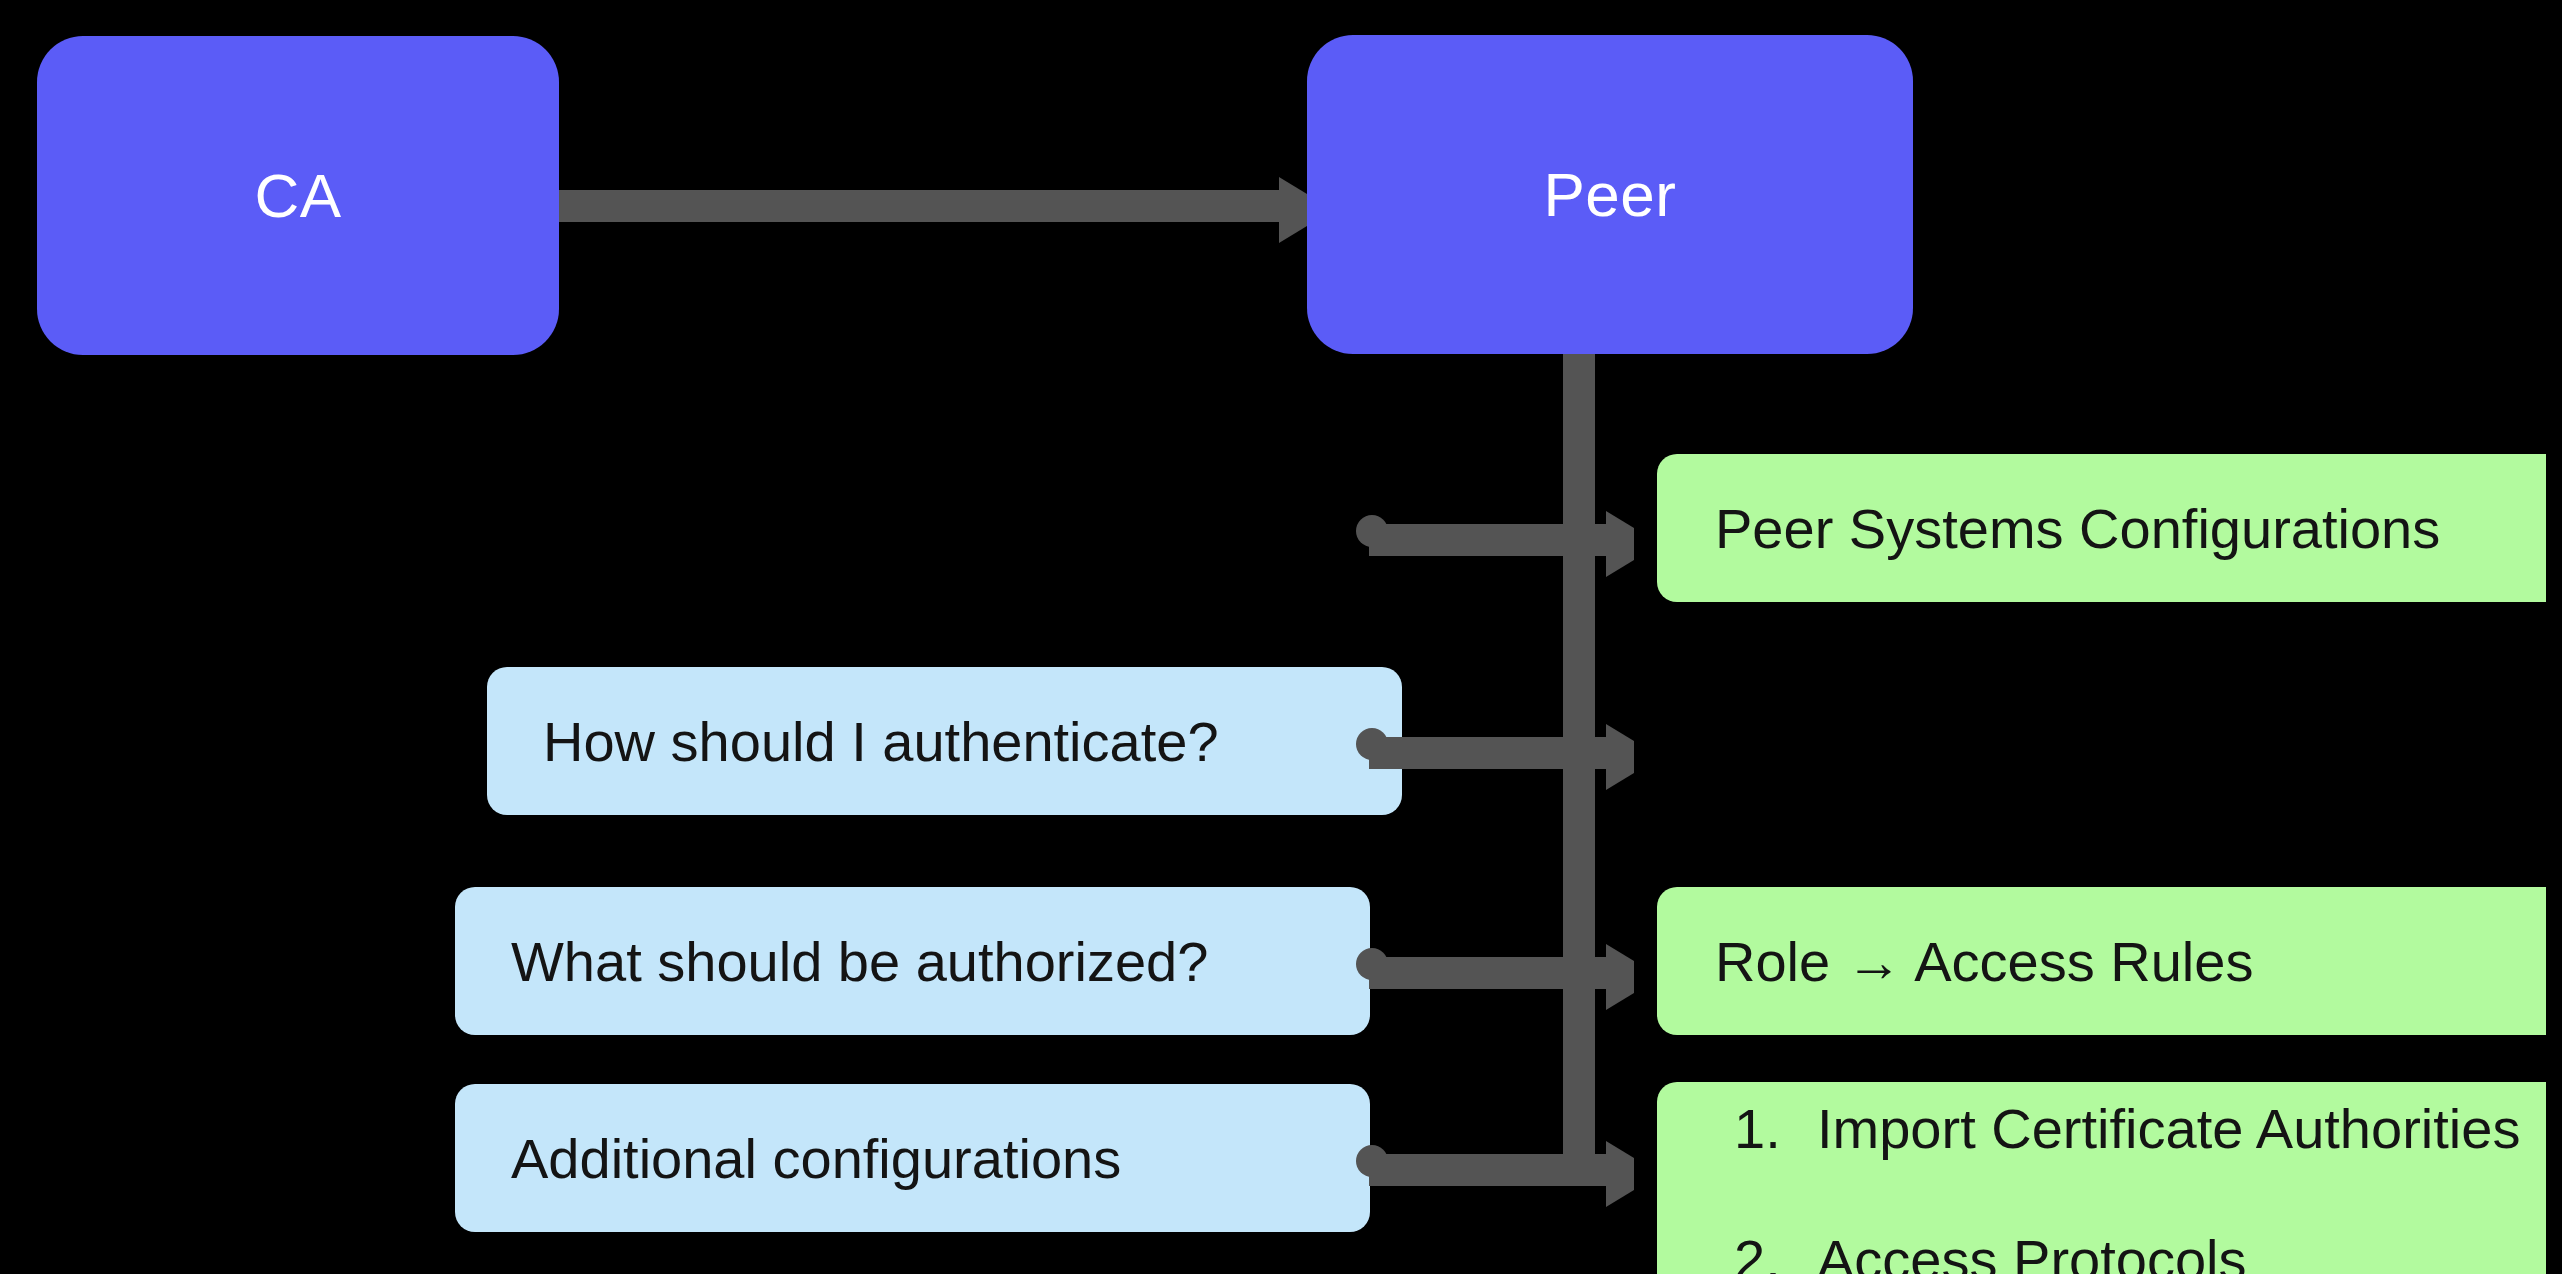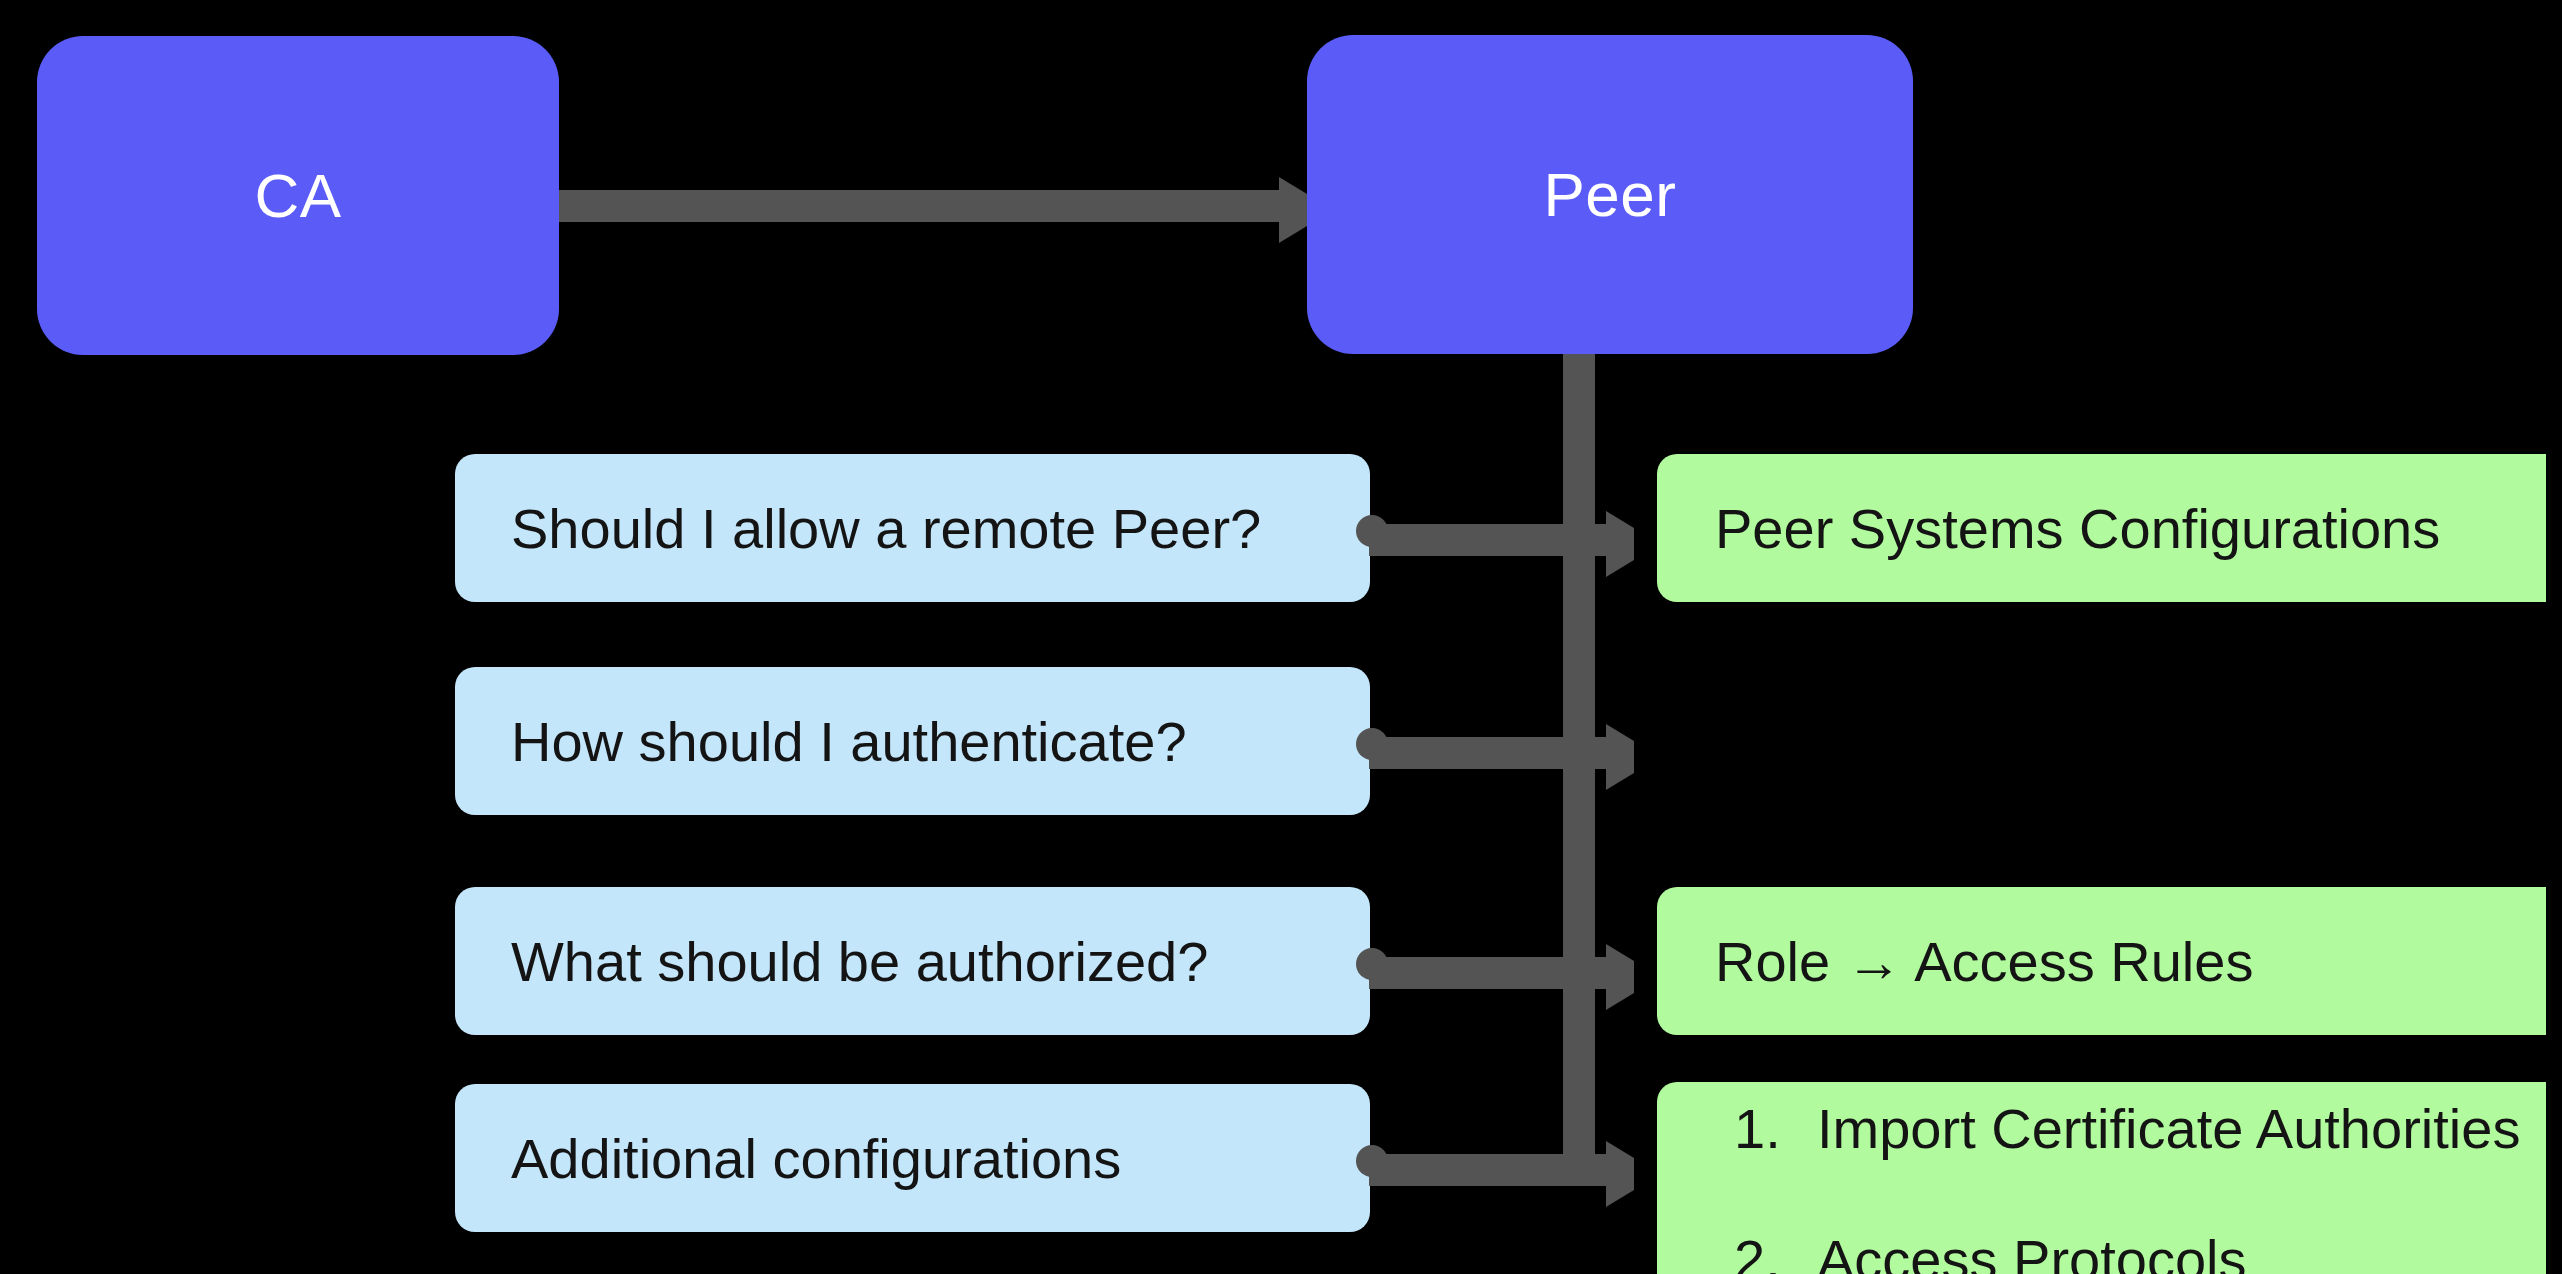--- a/index.html
+++ b/index.html
@@ -83,21 +83,21 @@
     background: var(--answer-fill);
     border-radius: 20px;
     color: var(--box-text);
     font-size: 56px;
     display: flex;
     align-items: center;
     padding-left: 42px;
     margin-left: 23px;
   }
   .row1-q { top: 422px; }   .row1-a { top: 422px; }
-  .row2-q { top: 635px; }   .row2-a { top: 635px; }
+  .row2-q { top: 635px; margin-left: 32px; }   .row2-a { top: 635px; }
   .row3-q { top: 855px; }   .row3-a { top: 855px; }
   .row4-q { top: 1052px; }  .row4-a { top: 1050px; height: 223px; flex-direction: column; align-items: flex-start; justify-content: center; padding-left: 45px; }
 
   .row1-dot { left: 1324px; top: 483px; }
   .row2-dot { left: 1324px; top: 696px; }
   .row3-dot { left: 1324px; top: 916px; }
   .row4-dot { left: 1324px; top: 1113px; }
 
   .row1-line { left: 1337px; top: 492px;  width: 239px; height: 8px; }
   .row2-line { left: 1337px; top: 705px;  width: 239px; height: 8px; }
@@ -123,23 +123,20 @@
   </div>
   <div class="node node-peer">
     <span>Peer</span>
   </div>
 
   <div class="h-line ca-peer-line"></div>
   <div class="arrowhead ca-peer-arrowhead"></div>
 
   <div class="v-line peer-trunk"></div>
 
-  <div class="qbox row1-q">
-    <span>Should I allow a remote Peer?</span>
-  </div>
   <div class="dot row1-dot"></div>
   <div class="h-line row1-line"></div>
   <div class="arrowhead row1-ah"></div>
   <div class="abox row1-a">
     <span>Peer Systems Configurations</span>
   </div>
 
   <div class="qbox row2-q">
     <span>How should I authenticate?</span>
   </div>

